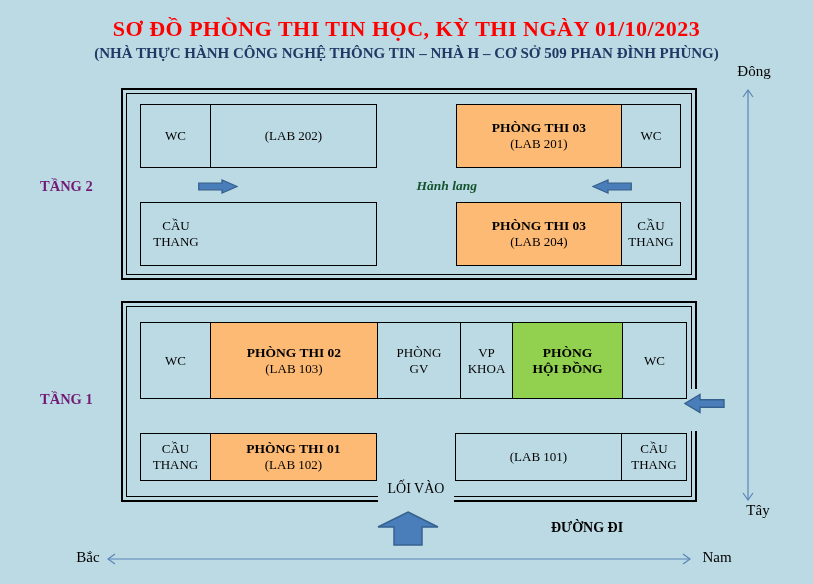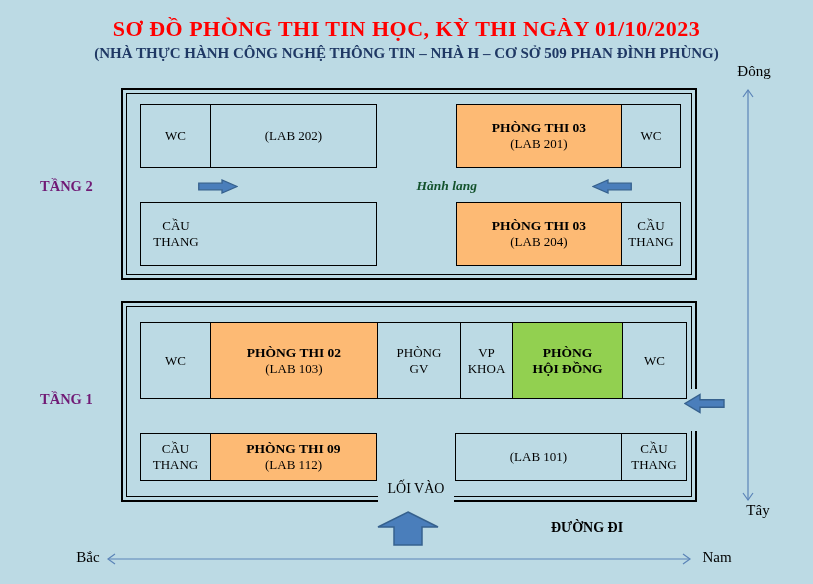--- a/index.html
+++ b/index.html
@@ -135,22 +135,22 @@
   <svg style="left:684px;top:393px;" width="41" height="21" viewBox="0 0 41 21">
     <polygon points="40,6.8 16,6.8 16,1.5 1,10.5 16,19.5 16,14.2 40,14.2" fill="#4A7EBB" stroke="#36618E" stroke-width="1.4"></polygon>
   </svg>
 
   <div class="room-box" style="left:140px;top:433px;width:237px;height:48px;">
     <div class="cell" style="width:70px;">
       <span>CẦU</span>
       <span>THANG</span>
     </div>
     <div class="cell white" style="flex:1;">
-      <span class="bold">PHÒNG THI 09</span>
-      <span>(LAB 112)</span>
+      <span class="bold">PHÒNG THI 01</span>
+      <span>(LAB 102)</span>
     </div>
   </div>
   <div class="room-box" style="left:455px;top:433px;width:232px;height:48px;">
     <div class="cell" style="width:166px;">
       <span>(LAB 101)</span>
     </div>
     <div class="cell" style="flex:1;">
       <span>CẦU</span>
       <span>THANG</span>
     </div>

